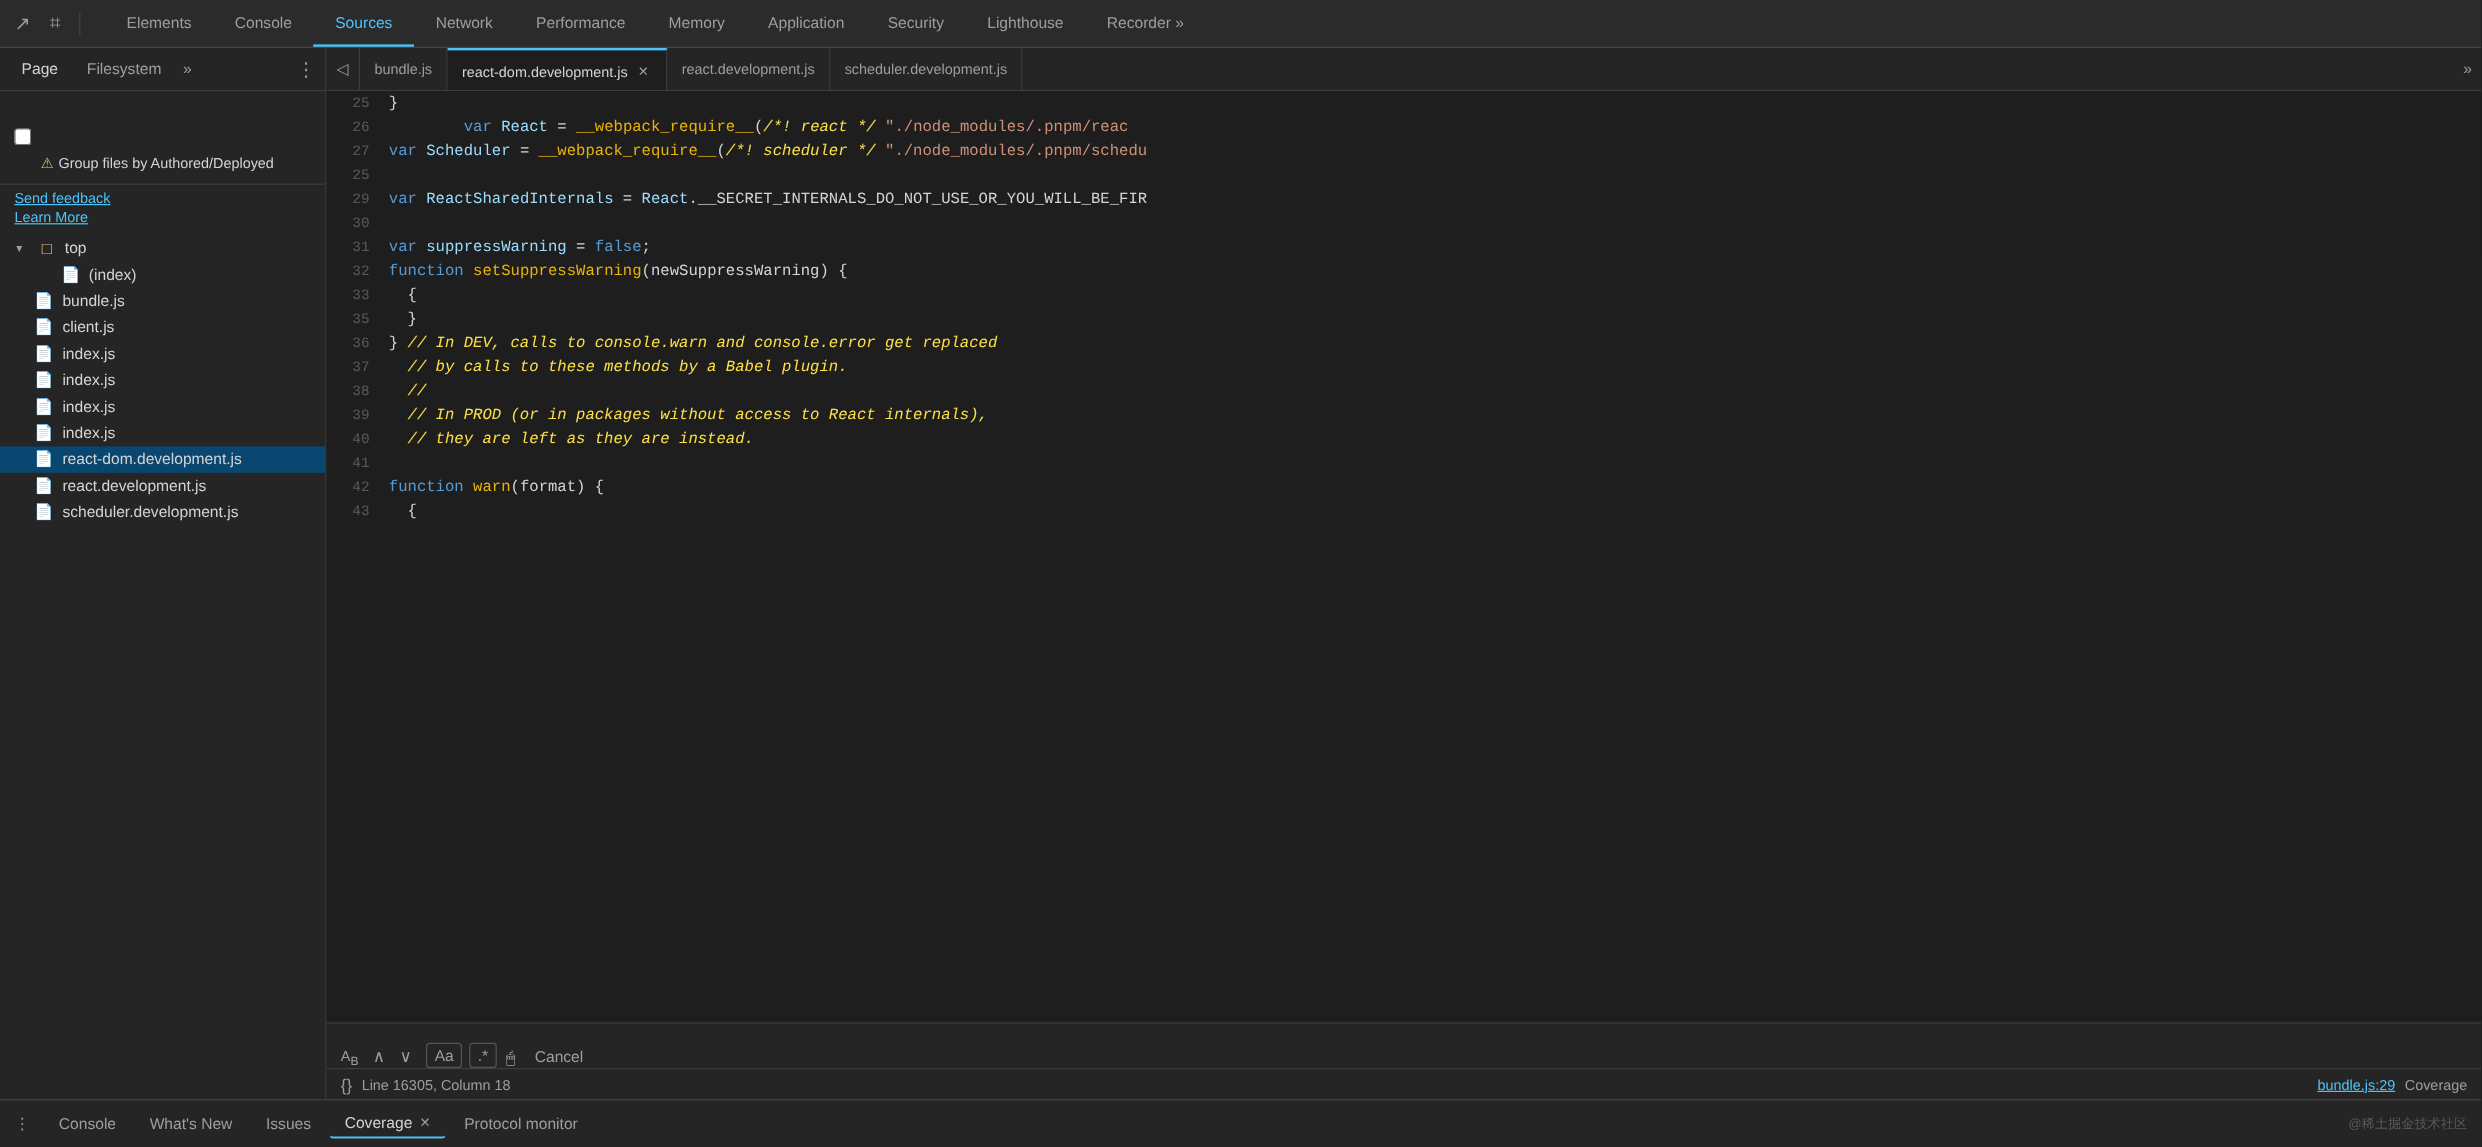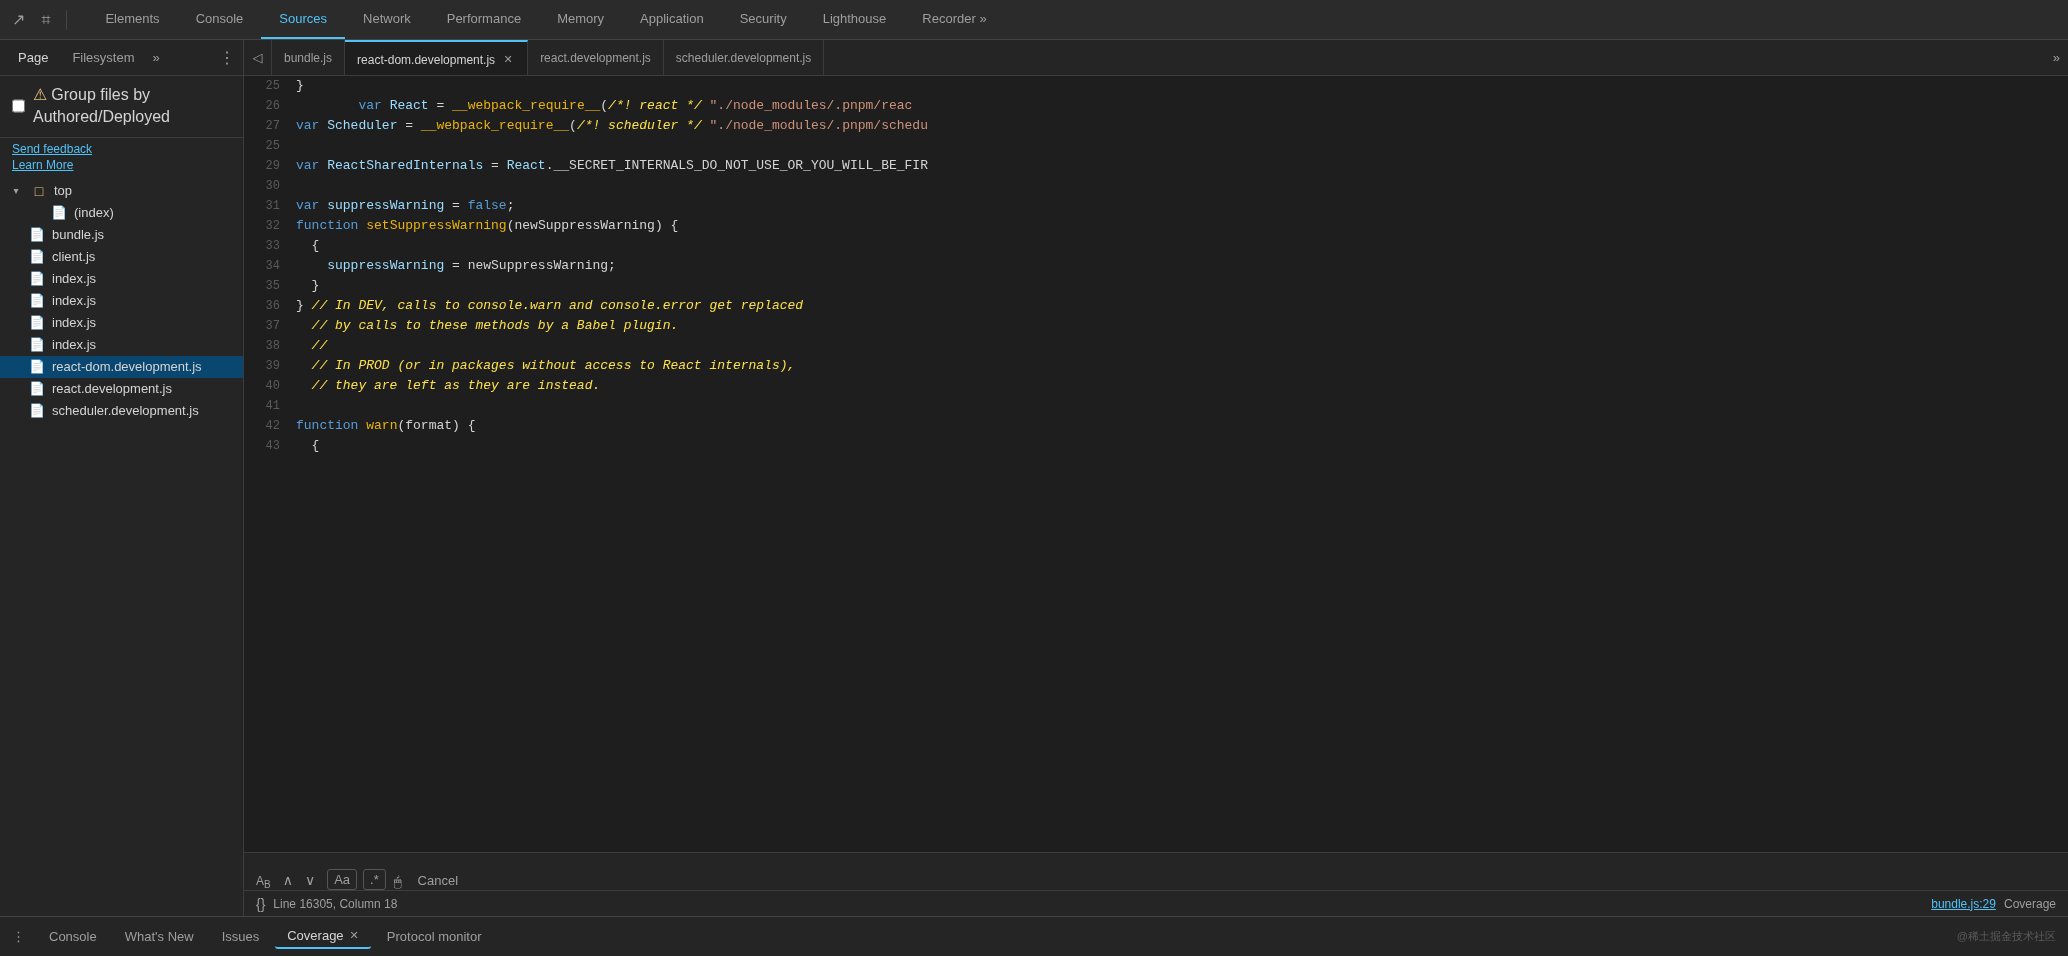--- a/index.html
+++ b/index.html
@@ -16,30 +16,30 @@
     .nav-tab {
       padding: 0 18px; height: 100%; display: flex; align-items: center; cursor: pointer;
       color: #9e9e9e; font-size: 13px; border-bottom: 2px solid transparent; white-space: nowrap;
     }
     .nav-tab.active { color: #4fc3f7; border-bottom: 2px solid #4fc3f7; }
 
     
     .main-area { display: flex; flex: 1; overflow: hidden; }
 
     
-    .sidebar { width: 244px; background: #252526; border-right: 1px solid #3c3c3c; display: flex; flex-direction: column; flex-shrink: 0; overflow: hidden; }
+    .sidebar { width: 272px; background: #252526; border-right: 1px solid #3c3c3c; display: flex; flex-direction: column; flex-shrink: 0; overflow: hidden; }
     .sidebar-tabs { display: flex; align-items: center; height: 36px; border-bottom: 1px solid #3c3c3c; padding: 0 8px; gap: 4px; }
     .sidebar-tab { padding: 4px 10px; cursor: pointer; color: #9e9e9e; border-radius: 3px; font-size: 13px; }
     .sidebar-tab.active { color: #d4d4d4; }
     .sidebar-tab-more { color: #9e9e9e; cursor: pointer; margin-left: 4px; }
     .sidebar-tab-options { margin-left: auto; color: #9e9e9e; cursor: pointer; font-size: 16px; }
 
     .sidebar-group-option { display: flex; align-items: center; gap: 8px; padding: 8px 12px; border-bottom: 1px solid #3c3c3c; }
     .sidebar-checkbox { width: 14px; height: 14px; cursor: pointer; }
-    .sidebar-group-label { font-size: 16px; color: #d4d4d4; line-height: 1.4; }
+    .sidebar-group-label { font-size: 12px; color: #d4d4d4; line-height: 1.4; margin-top: 44px; }
     .sidebar-group-label .warning-icon { color: #e5c07b; margin-right: 4px; }
 
     .sidebar-links { padding: 4px 12px; display: flex; flex-direction: column; gap: 2px; }
     .sidebar-link { color: #4fc3f7; font-size: 12px; cursor: pointer; text-decoration: underline; }
 
     .sidebar-tree { padding: 4px 0; overflow-y: auto; flex: 1; }
     .tree-item { display: flex; align-items: center; padding: 2px 8px; cursor: pointer; gap: 6px; }
     .tree-item.selected { background: #094771; }
     .tree-item .expand-icon { width: 16px; height: 16px; display: inline-flex; align-items: center; justify-content: center; color: #9e9e9e; font-size: 10px; flex-shrink: 0; }
     .tree-item .file-icon { width: 18px; height: 18px; display: inline-flex; align-items: center; justify-content: center; flex-shrink: 0; }
@@ -276,24 +276,20 @@
       </div>
       <div class="code-line">
         <span class="line-num">32</span>
         <span class="line-content"><span class="kw">function</span> <span class="fn">setSuppressWarning</span>(newSuppressWarning) {</span>
       </div>
       <div class="code-line">
         <span class="line-num">33</span>
         <span class="line-content">  {</span>
       </div>
       <div class="code-line">
-        <span class="line-num">34</span>
-        <span class="line-content">    <span class="var-name">suppressWarning</span> = newSuppressWarning;</span>
-      </div>
-      <div class="code-line">
         <span class="line-num">35</span>
         <span class="line-content">  }</span>
       </div>
       <div class="code-line">
         <span class="line-num">36</span>
         <span class="line-content">} <span class="comment">// In DEV, calls to console.warn and console.error get replaced</span></span>
       </div>
       <div class="code-line">
         <span class="line-num">37</span>
         <span class="line-content">  <span class="comment">// by calls to these methods by a Babel plugin.</span></span>

